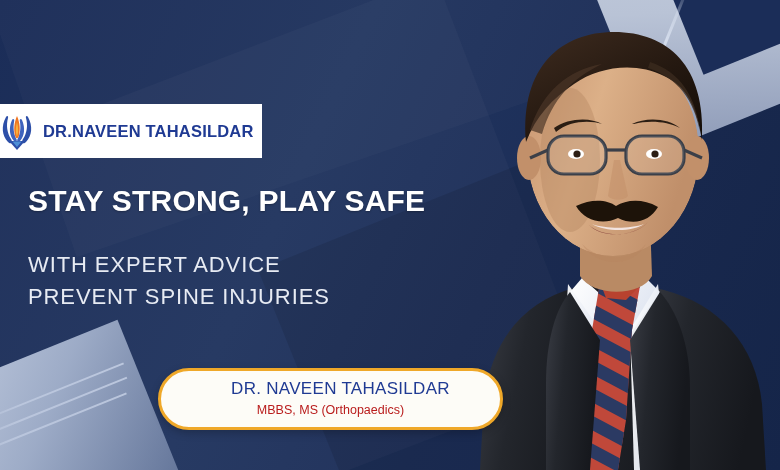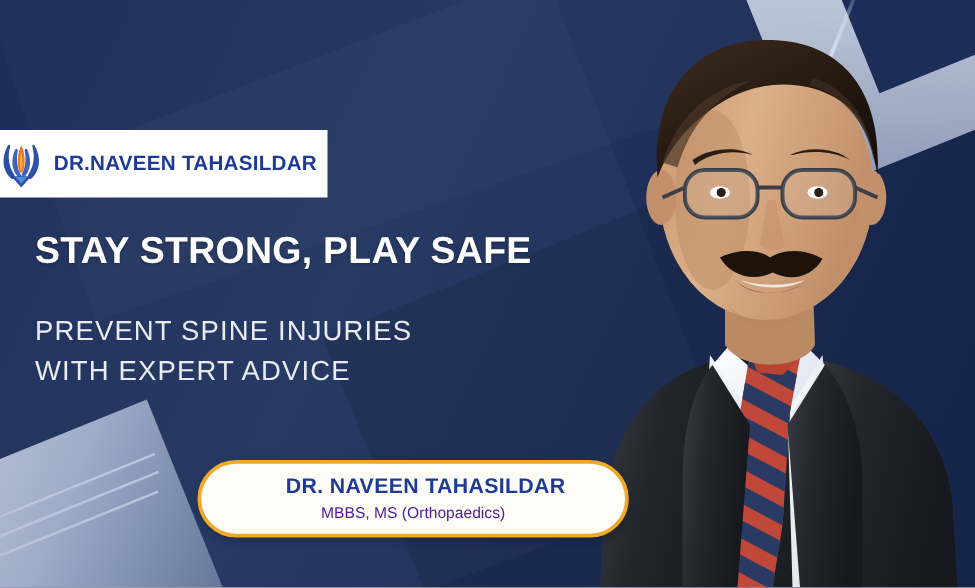--- a/index.html
+++ b/index.html
@@ -175,27 +175,27 @@
     display: flex;
     flex-direction: column;
     align-items: center;
     justify-content: center;
     z-index: 5;
     box-shadow: 0 3px 8px rgba(0,0,0,0.22);
   }
   .badge-name {
     color: #1f3a93;
     font-size: 17px;
-    font-weight: bold;
+    font-weight: normal;
     letter-spacing: 0.3px;
     line-height: 1.1;
     padding-left: 20px;
   }
   .badge-qual {
-    color: #4c1d95;
+    color: #b91c1c;
     font-size: 12.5px;
     font-weight: normal;
     margin-top: 6px;
     line-height: 1.1;
   }
 
   
   .portrait {
     position: absolute;
     right: 0;
@@ -333,22 +333,22 @@
       <path d="M17 5 C14 12 13.5 19 15.2 25 C16 28 18 28 18.8 25 C20.5 19 20 12 17 5 Z" fill="#ef7622"></path>
       <path d="M17 11 C15.6 16 15.5 21 16.6 24.6 C17 26 17 26 17.4 24.6 C18.5 21 18.4 16 17 11 Z" fill="#f6b13c"></path>
       <path d="M9 30 L25 30 L17 39 Z" fill="#2d4fa8"></path>
       <path d="M12.5 30.5 L21.5 30.5 L17 36 Z" fill="#4d8fd6"></path>
     </svg>
     <span class="logo-text">DR.NAVEEN TAHASILDAR</span>
   </div>
 
   <div class="copy">
     <h1 class="headline">STAY STRONG, PLAY SAFE</h1>
+    <p class="subline">WITH EXPERT ADVICE</p>
     <p class="subline">PREVENT SPINE INJURIES</p>
-    <p class="subline">WITH EXPERT ADVICE</p>
   </div>
 
   <div class="name-badge">
     <span class="badge-name">DR. NAVEEN TAHASILDAR</span>
     <span class="badge-qual">MBBS, MS (Orthopaedics)</span>
   </div>
 
 </div>
 
 </body></html>

